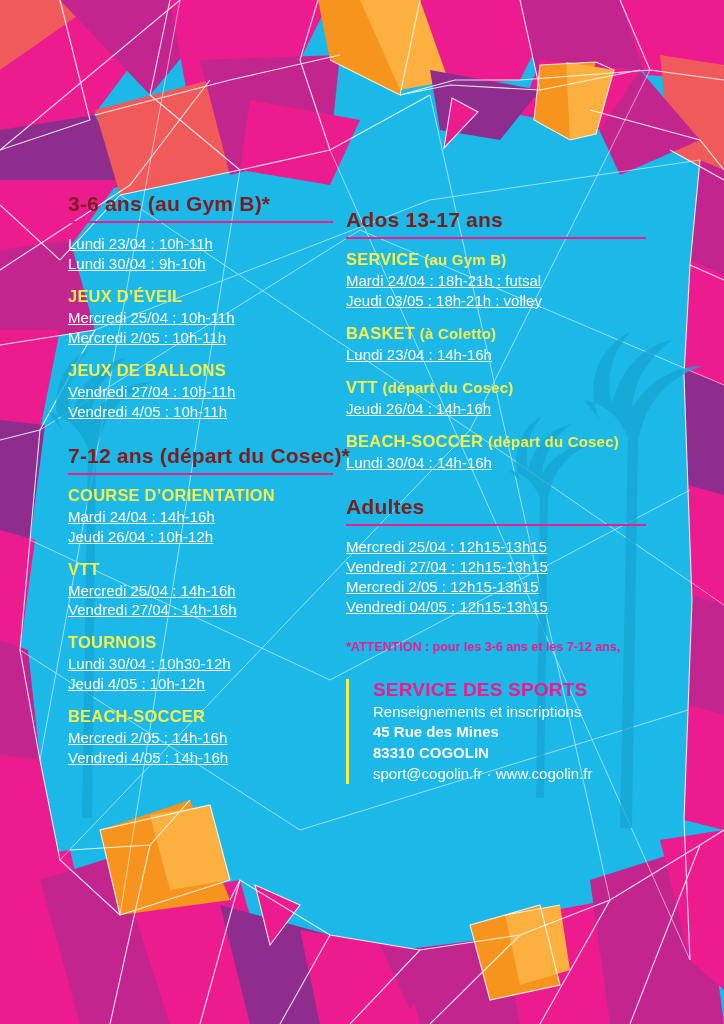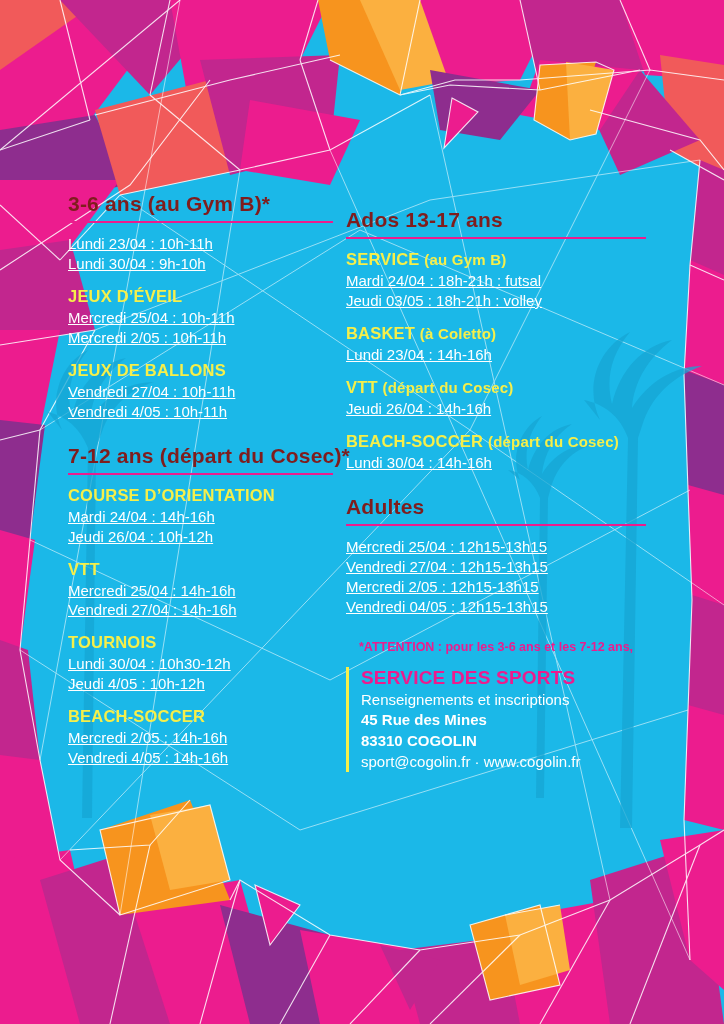--- a/index.html
+++ b/index.html
@@ -81,25 +81,24 @@
     line-height: 1.33;
     white-space: nowrap;
     text-decoration: underline;
   }
   .note {
     color: #ec1c8e;
     font-size: 12.5px;
     line-height: 1.45;
     margin-top: 22px;
     font-weight: bold;
-    text-align: center;
   }
   .service {
-    margin-top: 10px;
-    padding-left: 12px;
+    margin-top: 22px;
+    padding-left: 24px;
     border-left: 3px solid #f6ef4a;
   }
   .service-title {
     color: #ec1c8e;
     font-size: 19px;
     font-weight: bold;
     letter-spacing: 0.2px;
     margin-bottom: 1px;
   }
   .service-line {

